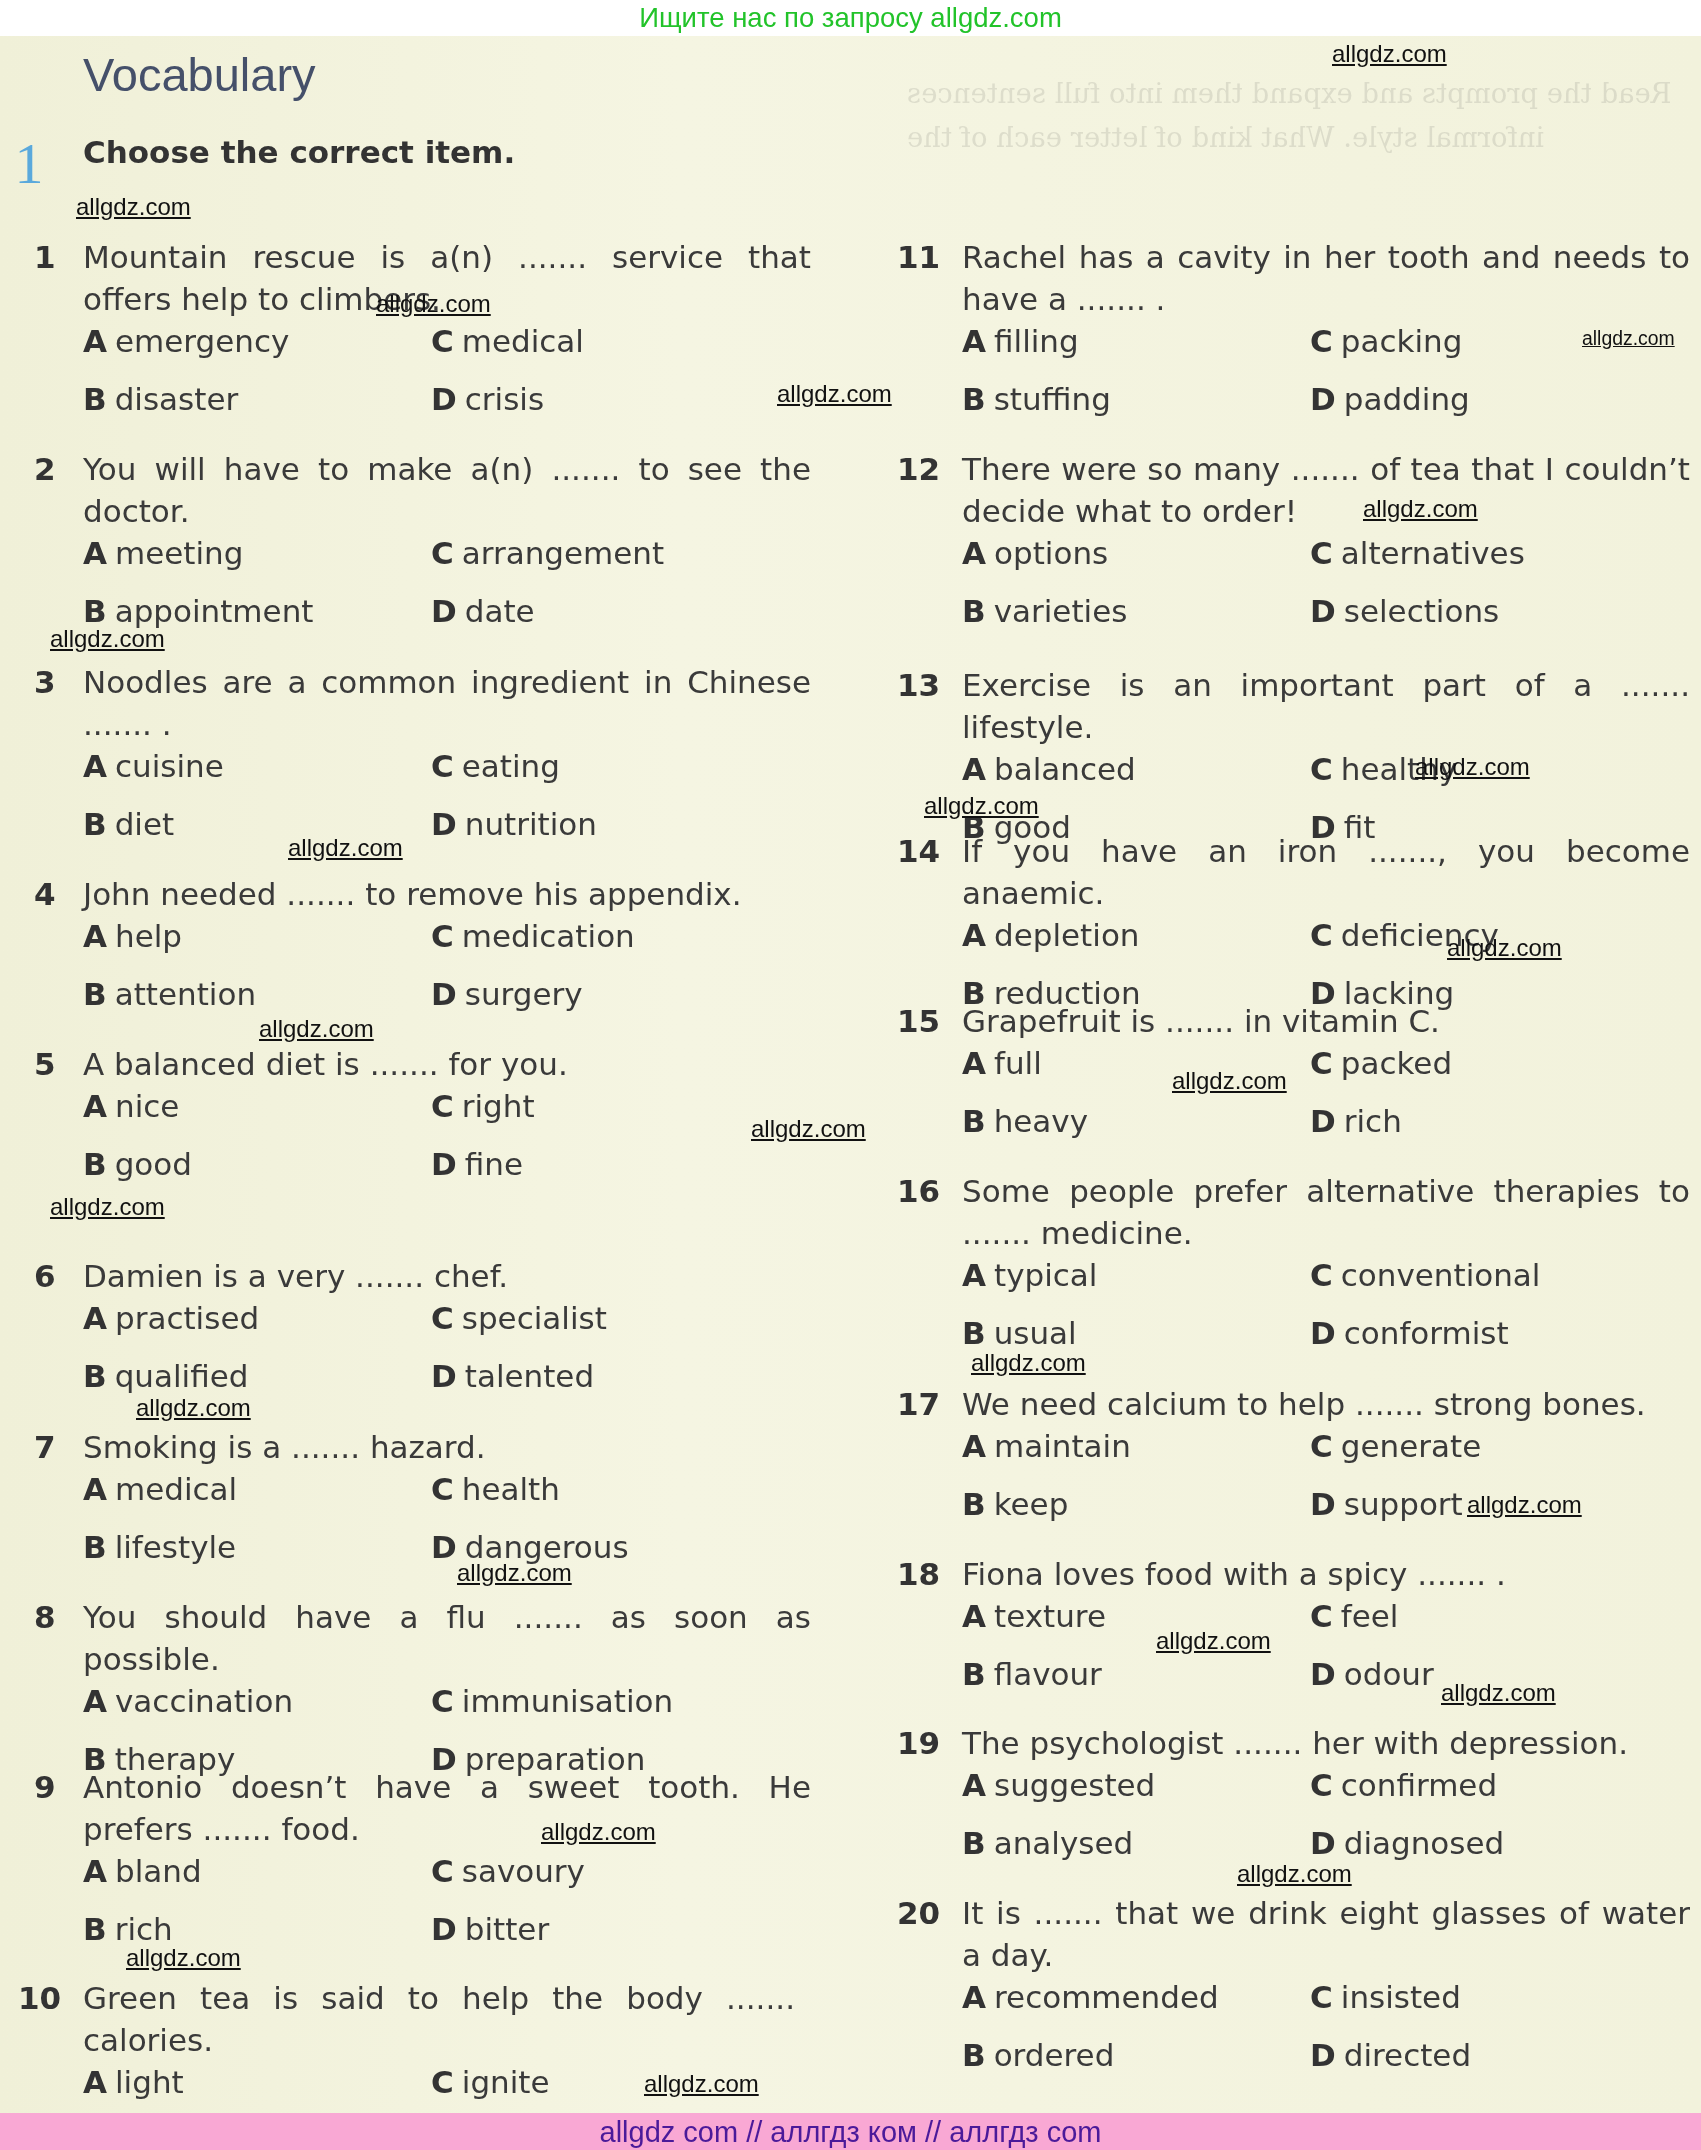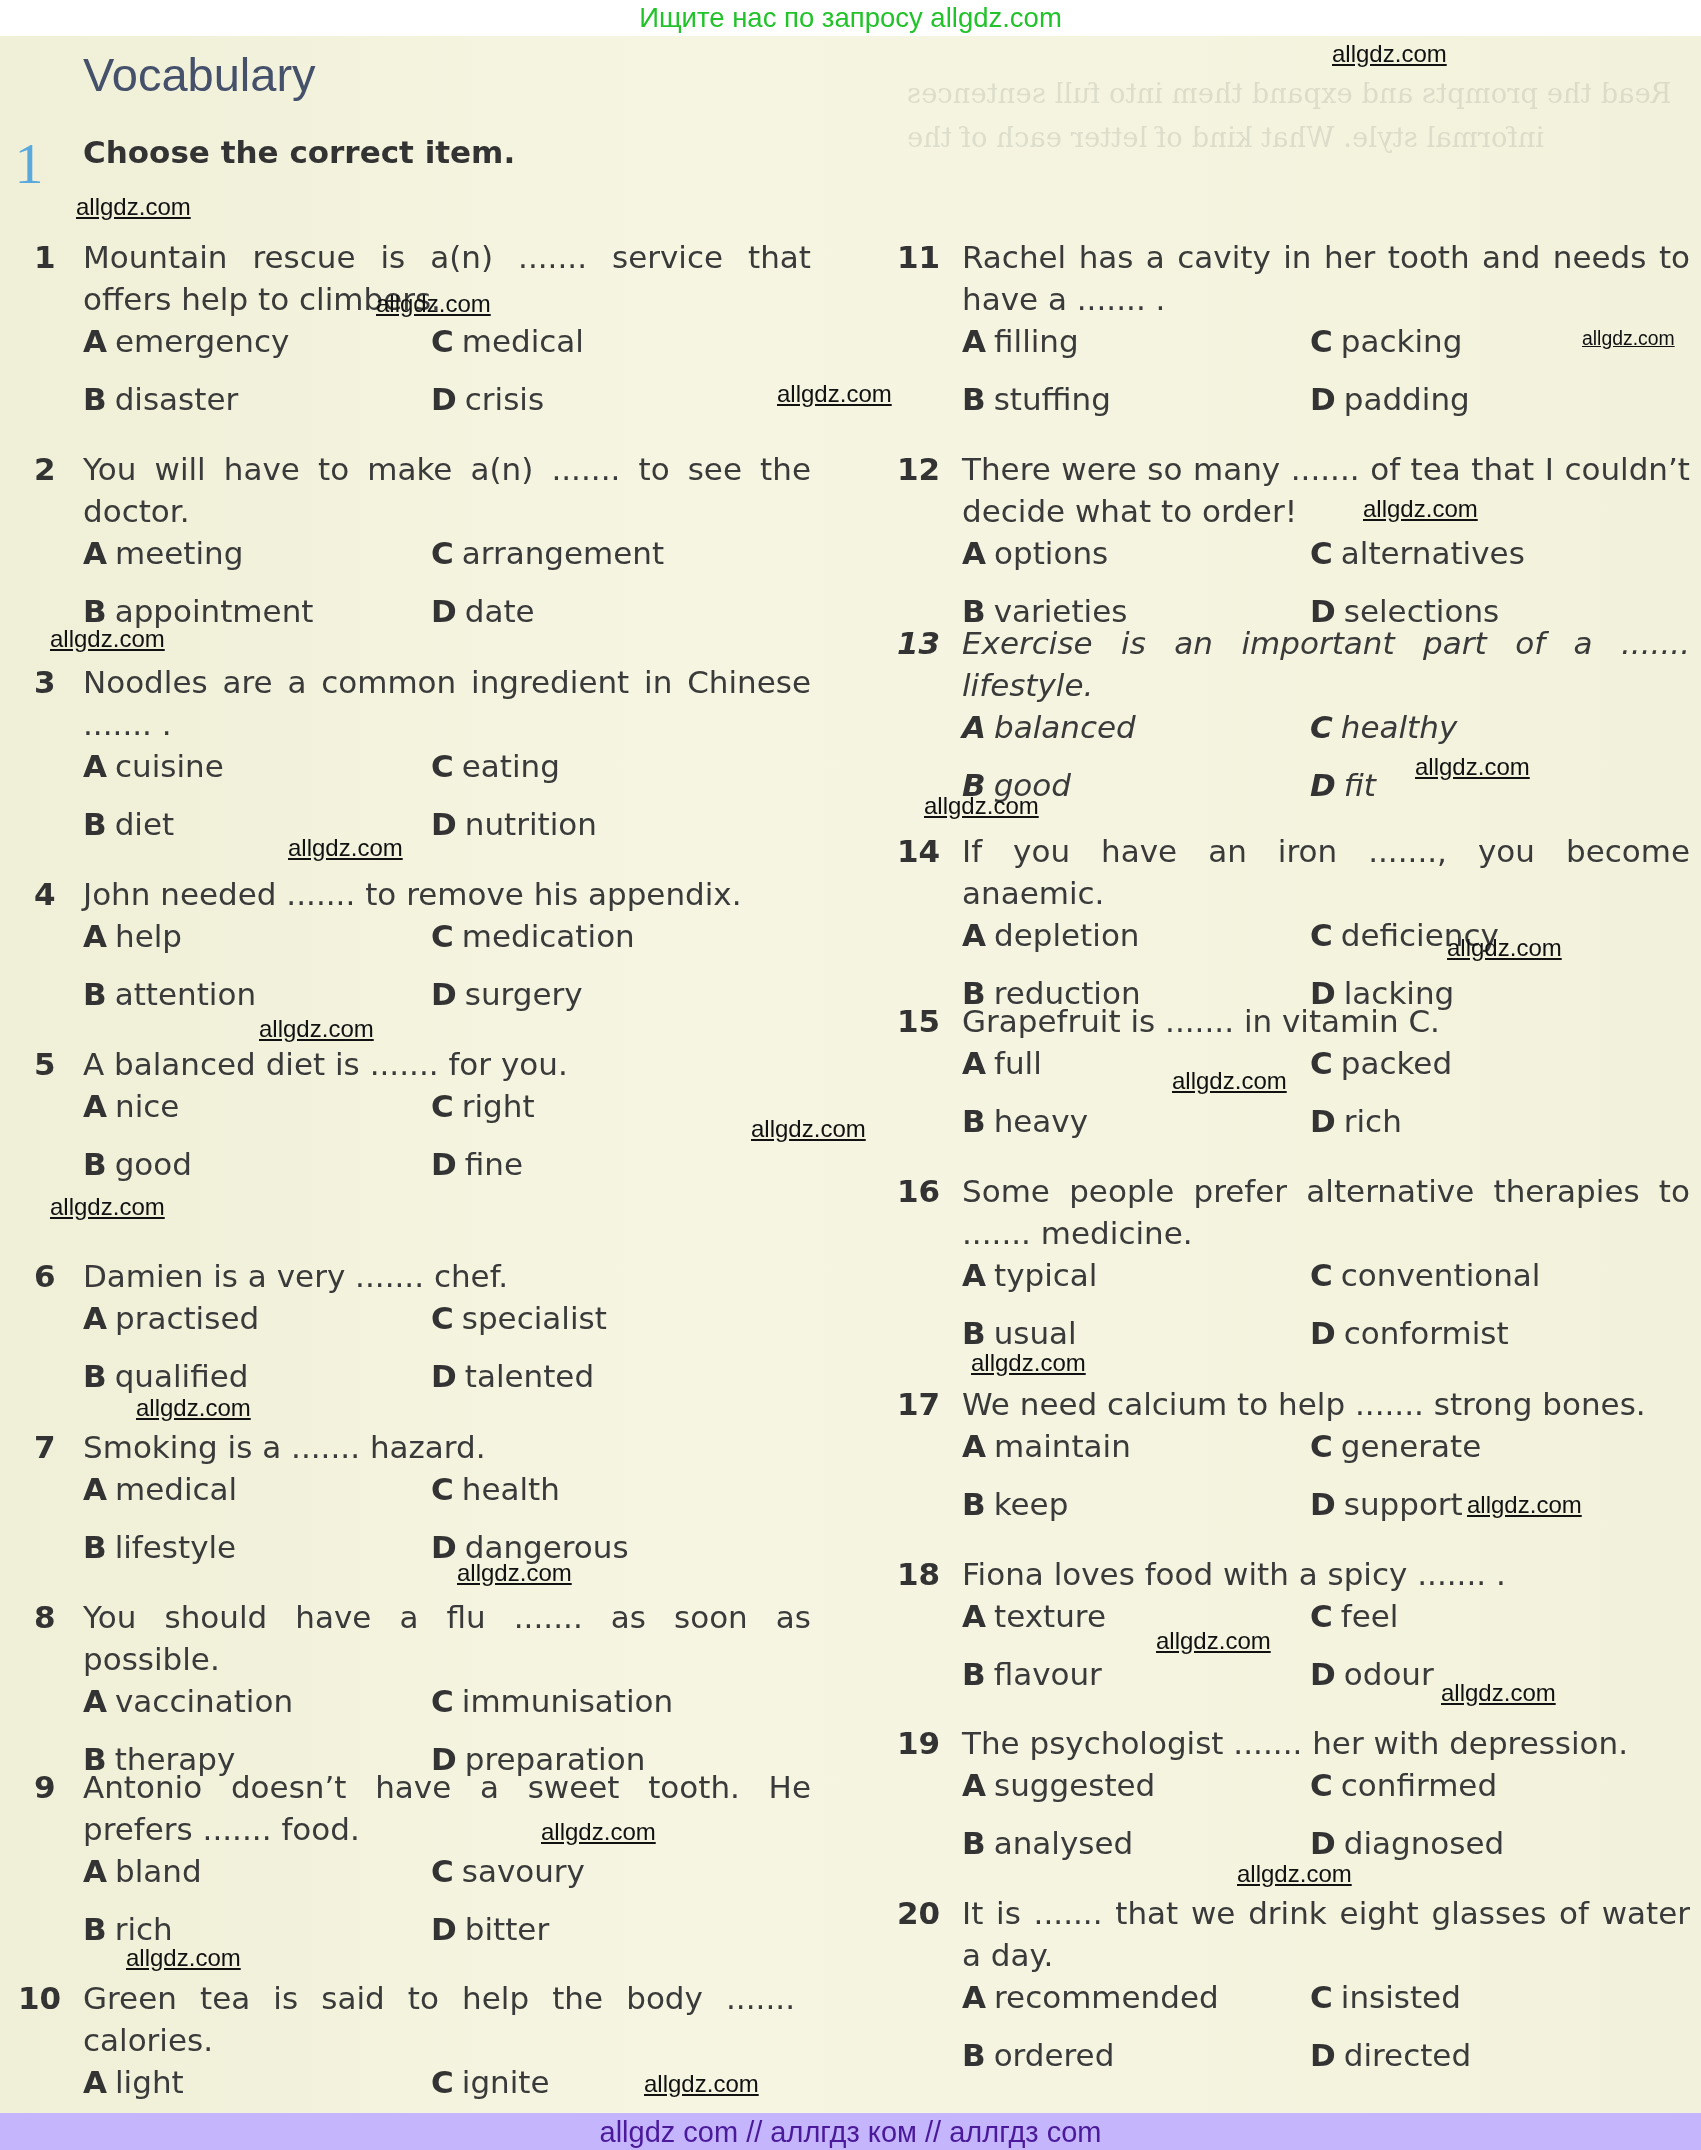--- a/index.html
+++ b/index.html
@@ -13,21 +13,21 @@
     background: #ffffff; text-align: center;
     color: #22c32a; font-family: "Liberation Sans", sans-serif; font-size: 27.5px; line-height: 36px;
   }
   .page {
     position: absolute; left: 0; top: 36px; width: 1701px; height: 2092px;
     background: #f3f3df;
     background-image: linear-gradient(90deg, #f0f0d8 0%, #f5f5e2 40%, #f2f2dc 100%);
   }
   .bottom-banner {
     position: absolute; left: 0; top: 2113px; width: 1701px; height: 38px;
-    background: #c4b5fd; text-align: center;
+    background: #f9a8d4; text-align: center;
     color: #4b1a9a; font-family: "Liberation Sans", sans-serif; font-size: 29px; line-height: 38px;
   }
   .section-title {
     position: absolute; left: 83px; top: 47px;
     font-family: "Liberation Sans", sans-serif; font-size: 47px; color: #45506a; font-weight: normal;
   }
   .ex-num {
     position: absolute; left: 14.6px; top: 130px;
     font-family: "Liberation Serif", serif; font-size: 58px; color: #5aa9dc;
   }
@@ -198,21 +198,21 @@
   <span class="q-num">12</span>
   <div class="q-stem" style="margin-left:65px;">There were so many ....... of tea that I couldn’t decide what to order!</div>
   <div class="q-options" style="margin-left:65px;">
     <span class="opt"><span class="opt-letter">A</span><span>options</span></span>
     <span class="opt"><span class="opt-letter">C</span><span>alternatives</span></span>
     <span class="opt"><span class="opt-letter">B</span><span>varieties</span></span>
     <span class="opt"><span class="opt-letter">D</span><span>selections</span></span>
   </div>
 </div>
 
-<div class="question" style="left:897px;top:622px;width:793px;font-style:italic;">
+<div class="question" style="left:897px;top:664px;width:793px;">
   <span class="q-num">13</span>
   <div class="q-stem" style="margin-left:65px;">Exercise is an important part of a ....... lifestyle.</div>
   <div class="q-options" style="margin-left:65px;">
     <span class="opt"><span class="opt-letter">A</span><span>balanced</span></span>
     <span class="opt"><span class="opt-letter">C</span><span>healthy</span></span>
     <span class="opt"><span class="opt-letter">B</span><span>good</span></span>
     <span class="opt"><span class="opt-letter">D</span><span>fit</span></span>
   </div>
 </div>
 

